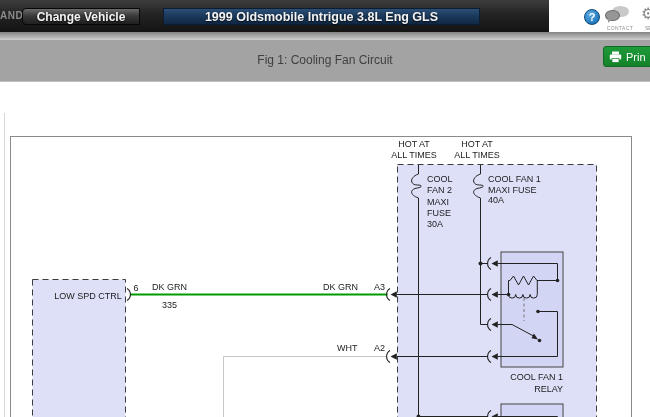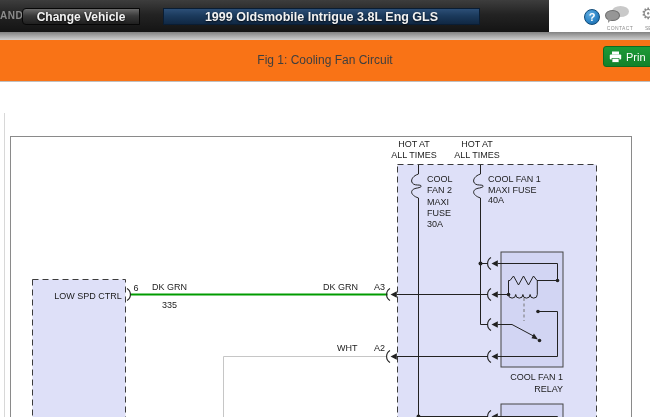--- a/index.html
+++ b/index.html
@@ -32,21 +32,21 @@
   .bubble-tail{position:absolute;left:6px;top:15px;width:0;height:0;
           border-left:4px solid #969696;border-bottom:4px solid transparent;}
   .contact-label{position:absolute;left:-2px;top:21px;width:40px;text-align:center;
           font-size:5px;color:#8f8f8f;letter-spacing:.4px;}
   .settings-frag{position:absolute;left:641px;top:4px;font-size:16px;color:#8a8a8a;}
   .settings-label{position:absolute;left:645px;top:25px;font-size:5px;color:#8f8f8f;}
 
   
   .subbar{position:absolute;left:0;top:32px;width:650px;height:8px;
           background:linear-gradient(180deg,#828282,#cfcfcf);}
-  .titlebar{position:absolute;left:0;top:40px;width:650px;height:42px;background:#f97316;
+  .titlebar{position:absolute;left:0;top:40px;width:650px;height:42px;background:#a3a3a3;
           border-bottom:1px solid #bfbfbf;box-sizing:border-box;}
   .fig-title{position:absolute;left:0;top:13px;width:650px;text-align:center;
           font-size:12px;color:#3f3f3f;}
   .print-btn{position:absolute;left:603px;top:6px;width:62px;height:21px;
           background:linear-gradient(180deg,#1d9a38,#14822a);border:1px solid #0f6c22;
           border-radius:3px;box-sizing:border-box;color:#fff;font-size:11px;
           display:flex;align-items:center;gap:4px;padding-left:5px;cursor:default;}
 
   
   .content{position:absolute;left:0;top:82px;width:650px;height:335px;background:#ffffff;margin-top:31px;}

